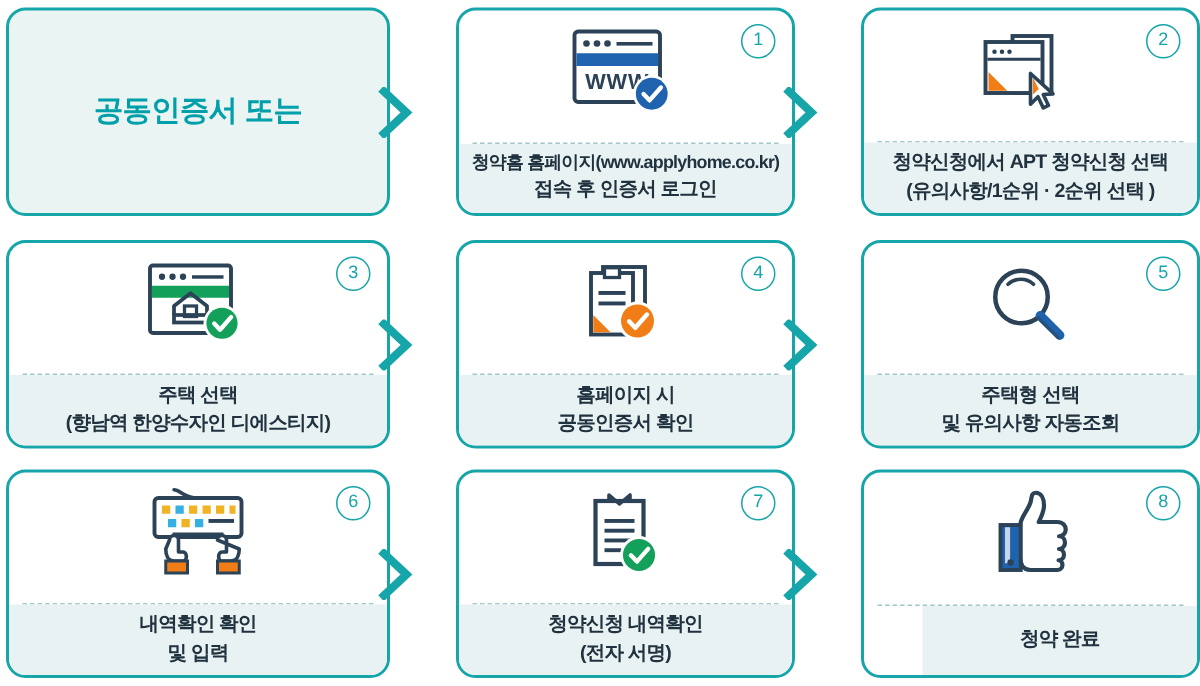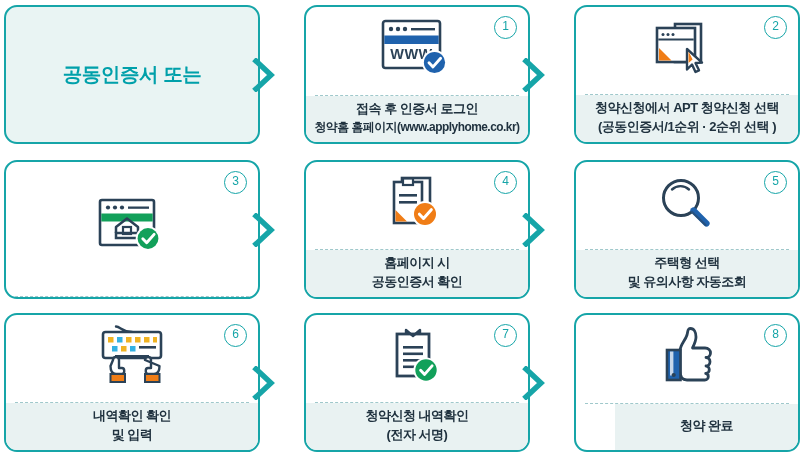--- a/index.html
+++ b/index.html
@@ -170,22 +170,22 @@
               <rect x="9.3" y="18.5" width="54.4" height="8.5" fill="#1f62ad"></rect>
               <text x="36.5" y="42" text-anchor="middle" font-family="'Liberation Sans',sans-serif" font-size="14.5" font-weight="bold" fill="#2b4257" letter-spacing="0.5">WWW</text>
               <circle cx="59.5" cy="45.5" r="12.5" fill="#ffffff"></circle>
               <circle cx="59.5" cy="45.5" r="10.6" fill="#1f62ad"></circle>
               <path d="M54 45.7 l4 4.2 l7.6 -8.6" fill="none" stroke="#ffffff" stroke-width="2.9" stroke-linecap="round" stroke-linejoin="round"></path>
             </svg>
           </span>
         </div>
         <div class="divider"></div>
         <div class="caption">
+          <div class="cap-line small">청약홈 홈페이지(www.applyhome.co.kr)</div>
           <div class="cap-line">접속 후 인증서 로그인</div>
-          <div class="cap-line small">청약홈 홈페이지(www.applyhome.co.kr)</div>
         </div>
       </div>
     </div>
 
     <div class="cell cell-2">
       <div class="card">
         <div class="badge">2</div>
         <div class="icon-area">
           <span>
             <svg width="84" height="66" viewBox="0 0 84 66">
@@ -197,21 +197,21 @@
               <rect x="13.3" y="21.5" width="35.4" height="2" fill="#2b4257"></rect>
               <path d="M14 43.5 L14 31 L26.5 43.5 Z" fill="#f07d16"></path>
               <path d="M42 32 L42 52.5 L47 47.5 L50.5 55 L54 53.3 L50.5 46 L57 45.6 Z" fill="#ffffff" stroke="#2b4257" stroke-width="2.4" stroke-linejoin="round"></path>
               <path d="M43.6 34.6 L43.6 46 L47.5 42.4 L49.2 45.8 Z" fill="#f07d16"></path>
             </svg>
           </span>
         </div>
         <div class="divider"></div>
         <div class="caption">
           <div class="cap-line">청약신청에서 APT 청약신청 선택</div>
-          <div class="cap-line">(공동인증서/1순위 · 2순위 선택 )</div>
+          <div class="cap-line">(유의사항/1순위 · 2순위 선택 )</div>
         </div>
       </div>
     </div>
 
     <div class="arrow arrow-after-0">
       <svg width="26" height="34" viewBox="0 0 26 34">
         <path d="M5 3 L20 17 L5 31" fill="none" stroke="#16a5a8" stroke-width="5.4" stroke-linecap="square" stroke-linejoin="miter"></path>
       </svg>
     </div>
     <div class="arrow arrow-after-1">
@@ -238,20 +238,24 @@
               <path d="M26 38 L26 32 L37 23.5 L48 32 L48 38" fill="none" stroke="#2b4257" stroke-width="2.5" stroke-linejoin="round"></path>
               <rect x="26" y="38" width="22" height="5" fill="none" stroke="#2b4257" stroke-width="2.5"></rect>
               <rect x="33" y="32" width="8" height="7" fill="none" stroke="#2b4257" stroke-width="2.2"></rect>
               <circle cx="58" cy="43.5" r="12.3" fill="#ffffff"></circle>
               <circle cx="58" cy="43.5" r="10.4" fill="#12a05a"></circle>
               <path d="M52.8 43.7 l3.9 4.1 l7.4 -8.4" fill="none" stroke="#ffffff" stroke-width="2.9" stroke-linecap="round" stroke-linejoin="round"></path>
             </svg>
           </span>
         </div>
         <div class="divider"></div>
+        <div class="caption">
+          <div class="cap-line">주택 선택</div>
+          <div class="cap-line">(향남역 한양수자인 디에스티지)</div>
+        </div>
       </div>
     </div>
 
     <div class="cell cell-1">
       <div class="card">
         <div class="badge">4</div>
         <div class="icon-area">
           <span>
             <svg width="84" height="66" viewBox="0 0 84 66">
               <rect x="27" y="6" width="28" height="41" fill="#ffffff" stroke="#2b4257" stroke-width="2.6"></rect>

